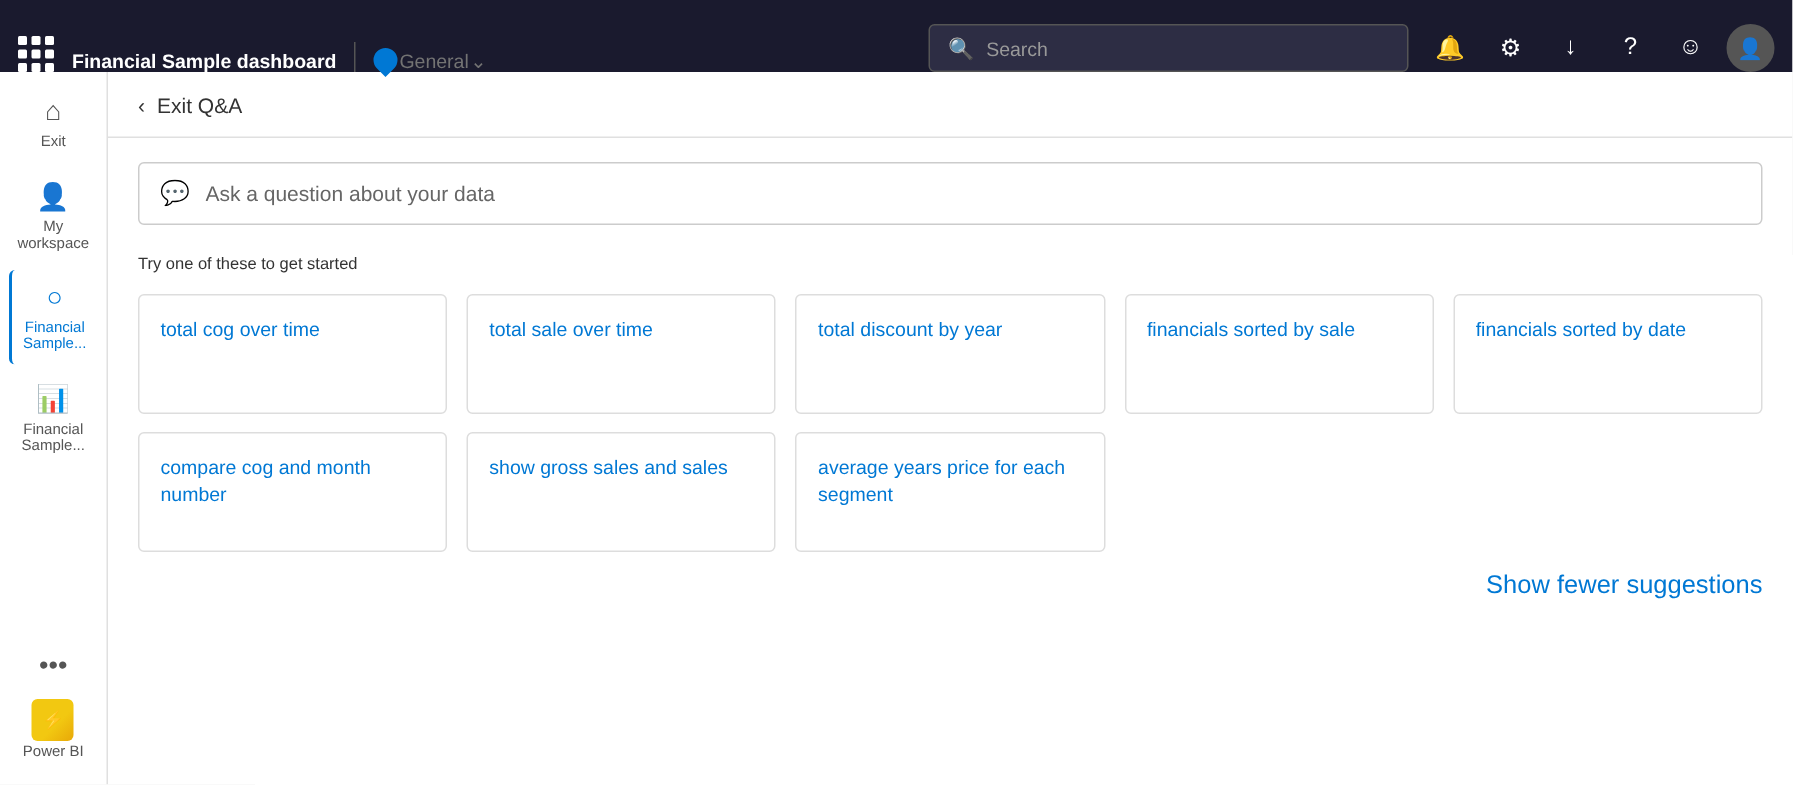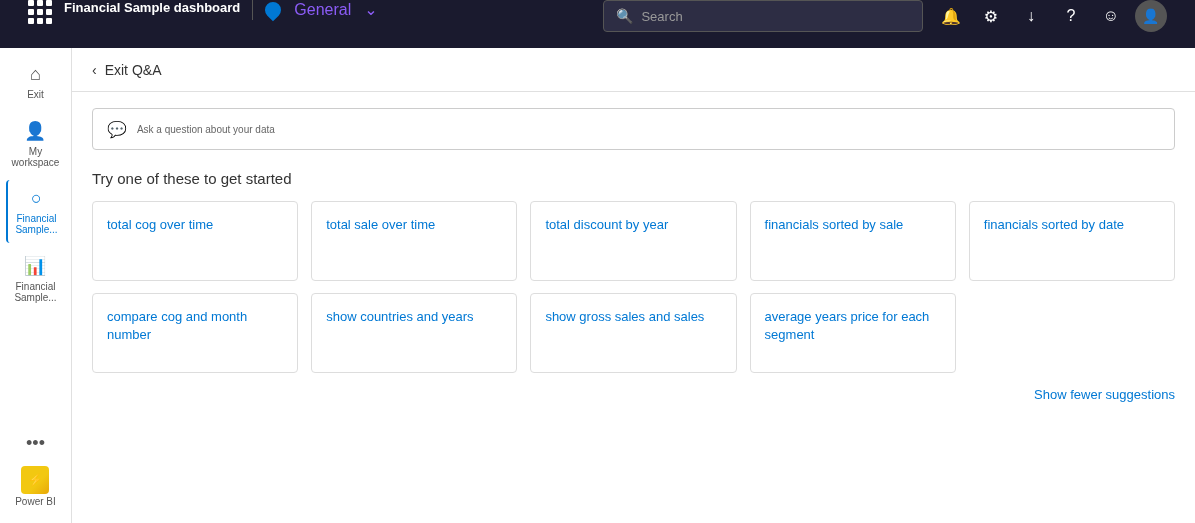--- a/index.html
+++ b/index.html
@@ -3,23 +3,23 @@
   <meta charset="utf-8">
   <style>
     * { box-sizing: border-box; margin: 0; padding: 0; }
     body { font-family: 'Segoe UI', Arial, sans-serif; background: #f3f2f1; display: flex; flex-direction: column; height: 523px; overflow: hidden; }
 
     
     .topnav {
       background: #1a1a2e;
       color: #fff;
       display: flex;
-      align-items: flex-start;
+      align-items: flex-end;
       height: 48px;
-      padding: 0 28px;
+      padding: 0 12px;
       gap: 12px;
       flex-shrink: 0;
     }
     .topnav-waffle {
       display: grid;
       grid-template-columns: repeat(3,6px);
       grid-template-rows: repeat(3,6px);
       gap: 3px;
       cursor: pointer;
     }
@@ -36,23 +36,23 @@
       color: #fff;
     }
     .topnav-divider {
       width: 1px;
       height: 20px;
       background: #555;
     }
     .topnav-badge {
       display: flex;
       align-items: center;
-      gap: 13px;
-      font-size: 16px;
-      color: #8b5cf6;
+      gap: 1px;
+      font-size: 13px;
+      color: #737373;
       cursor: pointer;
     }
     .shield-icon {
       width: 16px; height: 16px;
       background: #0078d4;
       border-radius: 50% 50% 50% 0;
       transform: rotate(-45deg);
       display: inline-block;
     }
     .topnav-search {
@@ -217,29 +217,29 @@
       margin-bottom: 20px;
       cursor: text;
     }
     .chat-icon {
       color: #0078d4;
       font-size: 16px;
     }
     .qna-input-box input {
       border: none;
       outline: none;
-      font-size: 10px;
+      font-size: 14px;
       color: #333;
       width: 100%;
       background: transparent;
     }
     .qna-input-box input::placeholder { color: #666; }
 
     .suggestions-title {
-      font-size: 15px;
+      font-size: 11px;
       color: #333;
       margin-bottom: 14px;
       font-weight: 400;
     }
 
     .suggestions-grid {
       display: grid;
       grid-template-columns: repeat(5, 1fr);
       gap: 13px;
       margin-bottom: 12px;
@@ -257,21 +257,21 @@
       align-items: flex-start;
       line-height: 1.4;
     }
 
     .show-fewer {
       text-align: right;
       margin-top: 8px;
     }
     .show-fewer a {
       color: #0078d4;
-      font-size: 13px;
+      font-size: 17px;
       text-decoration: none;
       cursor: pointer;
     }
   </style>
 </head>
 <body>
 
 <nav class="topnav">
   <div class="topnav-waffle">
     <span></span>
@@ -366,23 +366,20 @@
         <div class="suggestion-card">
           <span>financials sorted by date</span>
         </div>
       </div>
 
       <div class="suggestions-grid">
         <div class="suggestion-card">
           <span>compare cog and month number</span>
         </div>
         <div class="suggestion-card">
-          <span>show countries and years</span>
-        </div>
-        <div class="suggestion-card">
           <span>show gross sales and sales</span>
         </div>
         <div class="suggestion-card">
           <span>average years price for each segment</span>
         </div>
       </div>
 
       <div class="show-fewer">
         <a>Show fewer suggestions</a>
       </div>

